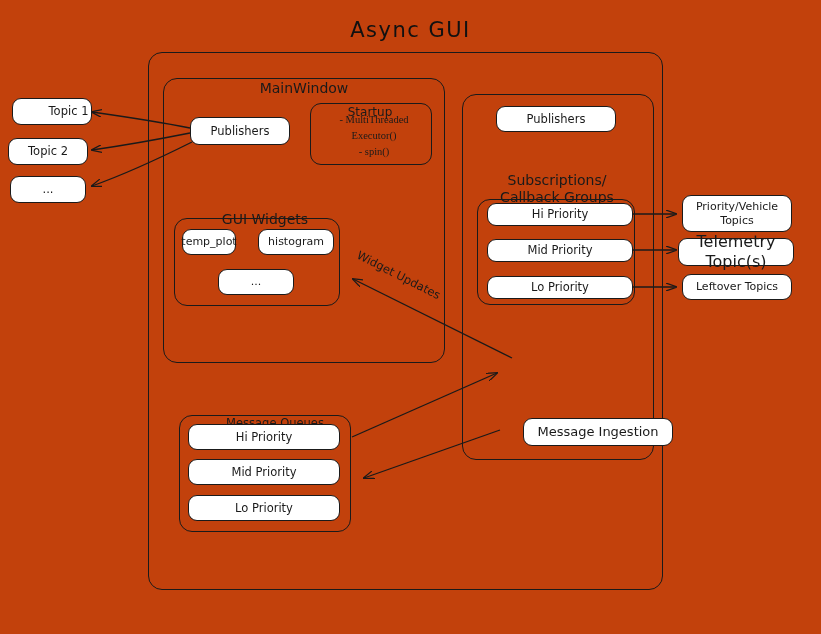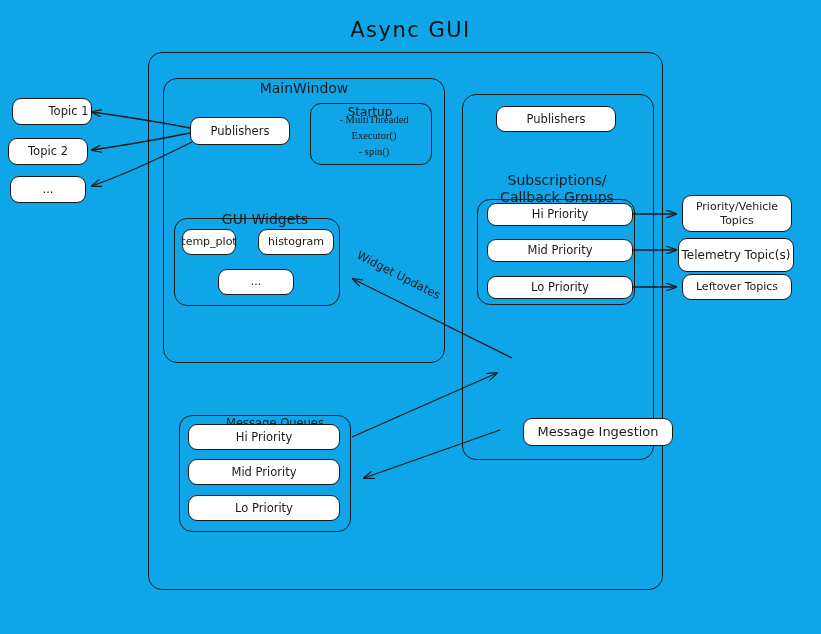--- a/index.html
+++ b/index.html
@@ -4,21 +4,21 @@
 <style>
   html, body {
     margin: 0;
     padding: 0;
     background: #ffffff;
   }
   #canvas {
     position: relative;
     width: 821px;
     height: 634px;
-    background: #0ea5e9;
+    background: #c2410c;
     font-family: "DejaVu Sans", sans-serif;
     overflow: hidden;
   }
   .svg-layer {
     position: absolute;
     left: 0;
     top: 0;
     width: 821px;
     height: 634px;
     pointer-events: none;
@@ -174,20 +174,20 @@
   </div>
 
   <div class="box" style="left:523px; top:418px; width:150px; height:28px; font-size:13px;">
     <span>Message Ingestion</span>
   </div>
 
   <div class="box" style="left:682px; top:195px; width:110px; height:37px; font-size:11px;">
     <span style="white-space:pre-line;">Priority/Vehicle
 Topics</span>
   </div>
-  <div class="box" style="left:678px; top:238px; width:116px; height:34px; font-size:12px;">
+  <div class="box" style="left:678px; top:238px; width:116px; height:28px; font-size:16px;">
     <span>Telemetry Topic(s)</span>
   </div>
   <div class="box" style="left:682px; top:274px; width:110px; height:26px; font-size:11px;">
     <span>Leftover Topics</span>
   </div>
 
 </div>
 
 </body></html>

